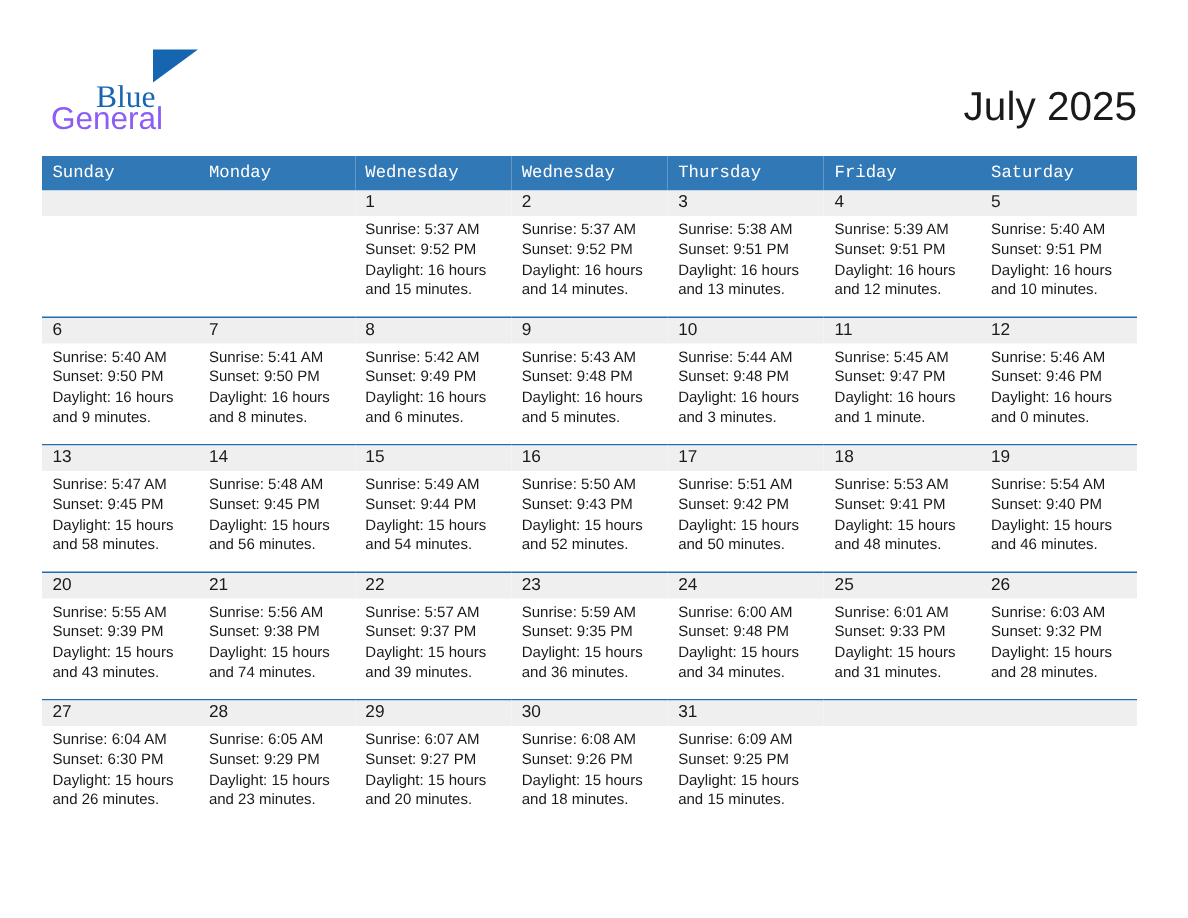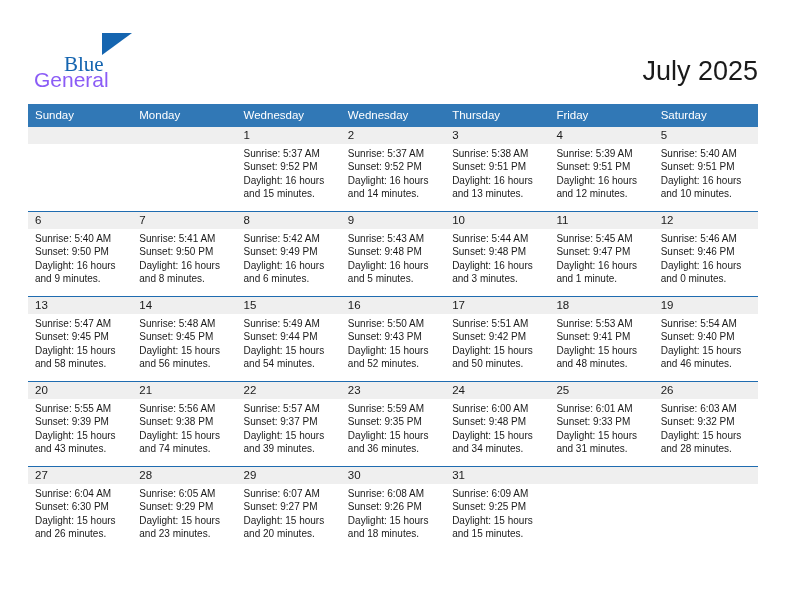--- a/index.html
+++ b/index.html
@@ -100,20 +100,21 @@
 
   .calendar thead th {
     background: #3178b6;
     color: #ffffff;
     font-size: 11.5px;
     font-weight: normal;
     text-align: left;
     padding: 5px 0 5px 7px;
     height: 11px;
     line-height: 13px;
+    font-family: Liberation Mono, monospace;
   }
 
   .week-row > td {
     vertical-align: top;
     padding: 0;
     border-top: 1.4px solid #1f6cb0;
   }
   .week-row.first > td {
     border-top: none;
   }

